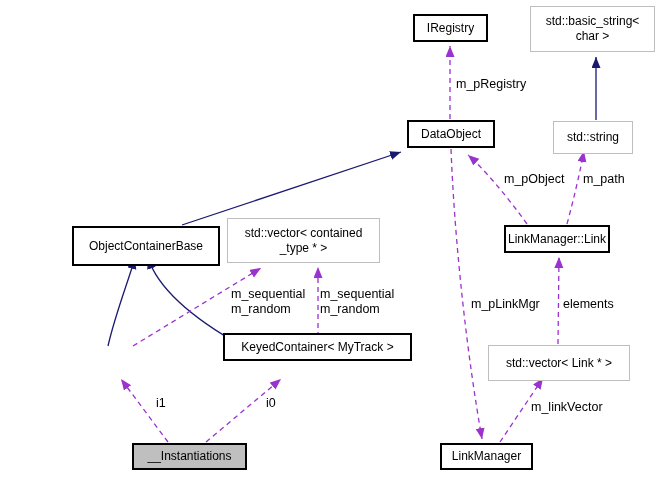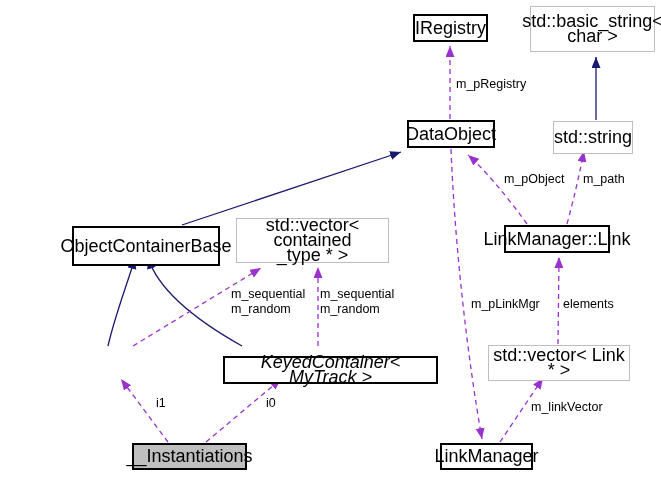--- a/index.html
+++ b/index.html
@@ -13,21 +13,21 @@
   #edges{position:absolute;left:0;top:0;pointer-events:none;}
   .edge-usage{stroke:var(--usage-edge,#9a32cd);stroke-width:1.3;fill:none;stroke-dasharray:5,4;}
   .edge-inherit{stroke:var(--inheritance-edge,#191970);stroke-width:1.3;fill:none;}
   #arrow-usage path{fill:var(--usage-edge,#9a32cd);}
   #arrow-inherit path{fill:var(--inheritance-edge,#191970);}
   .node{
     position:absolute;
     display:flex;align-items:center;justify-content:center;
     box-sizing:border-box;
     background:#fff;
-    font-size:18px;line-height:15px;
+    font-size:12px;line-height:15px;
     color:#000;text-align:center;white-space:pre-line;
     cursor:default;
   }
   .node-class{border:2px solid var(--node-border,#000);}
   .node-ext{border:1px solid var(--external-node-border,#bebebe);}
   .node-main{border:2px solid var(--node-border,#000);background:var(--highlight-node-fill,#bfbfbf);}
   .elabel{
     position:absolute;
     font-size:12.5px;line-height:15px;
     color:#000;white-space:pre-line;
@@ -70,27 +70,27 @@
 
   <div class="node node-ext" style="left:530px;top:6px;width:125px;height:46px;">std::basic_string&lt;
 char &gt;</div>
 
   <div class="node node-class" style="left:407px;top:120px;width:88px;height:28px;">DataObject</div>
 
   <div class="node node-ext" style="left:553px;top:121px;width:80px;height:33px;">std::string</div>
 
   <div class="node node-class" style="left:72px;top:226px;width:148px;height:40px;">ObjectContainerBase</div>
 
-  <div class="node node-ext" style="left:236px;top:218px;width:153px;height:45px;">std::vector&lt; contained
+  <div class="node node-ext" style="left:227px;top:218px;width:153px;height:45px;">std::vector&lt; contained
 _type * &gt;</div>
 
   <div class="node node-class" style="left:504px;top:225px;width:106px;height:28px;">LinkManager::Link</div>
 
 
-  <div class="node node-class" style="left:223px;top:356px;width:215px;height:28px;font-style:italic;">KeyedContainer&lt; MyTrack &gt;</div>
+  <div class="node node-class" style="left:223px;top:333px;width:189px;height:28px;">KeyedContainer&lt; MyTrack &gt;</div>
 
   <div class="node node-ext" style="left:488px;top:345px;width:142px;height:36px;">std::vector&lt; Link * &gt;</div>
 
   <div class="node node-main" style="left:132px;top:443px;width:115px;height:27px;">__Instantiations</div>
 
   <div class="node node-class" style="left:440px;top:443px;width:93px;height:27px;">LinkManager</div>
 
   <div class="elabel" style="left:456px;top:77px;">m_pRegistry</div>
 
   <div class="elabel" style="left:504px;top:172px;">m_pObject</div>

